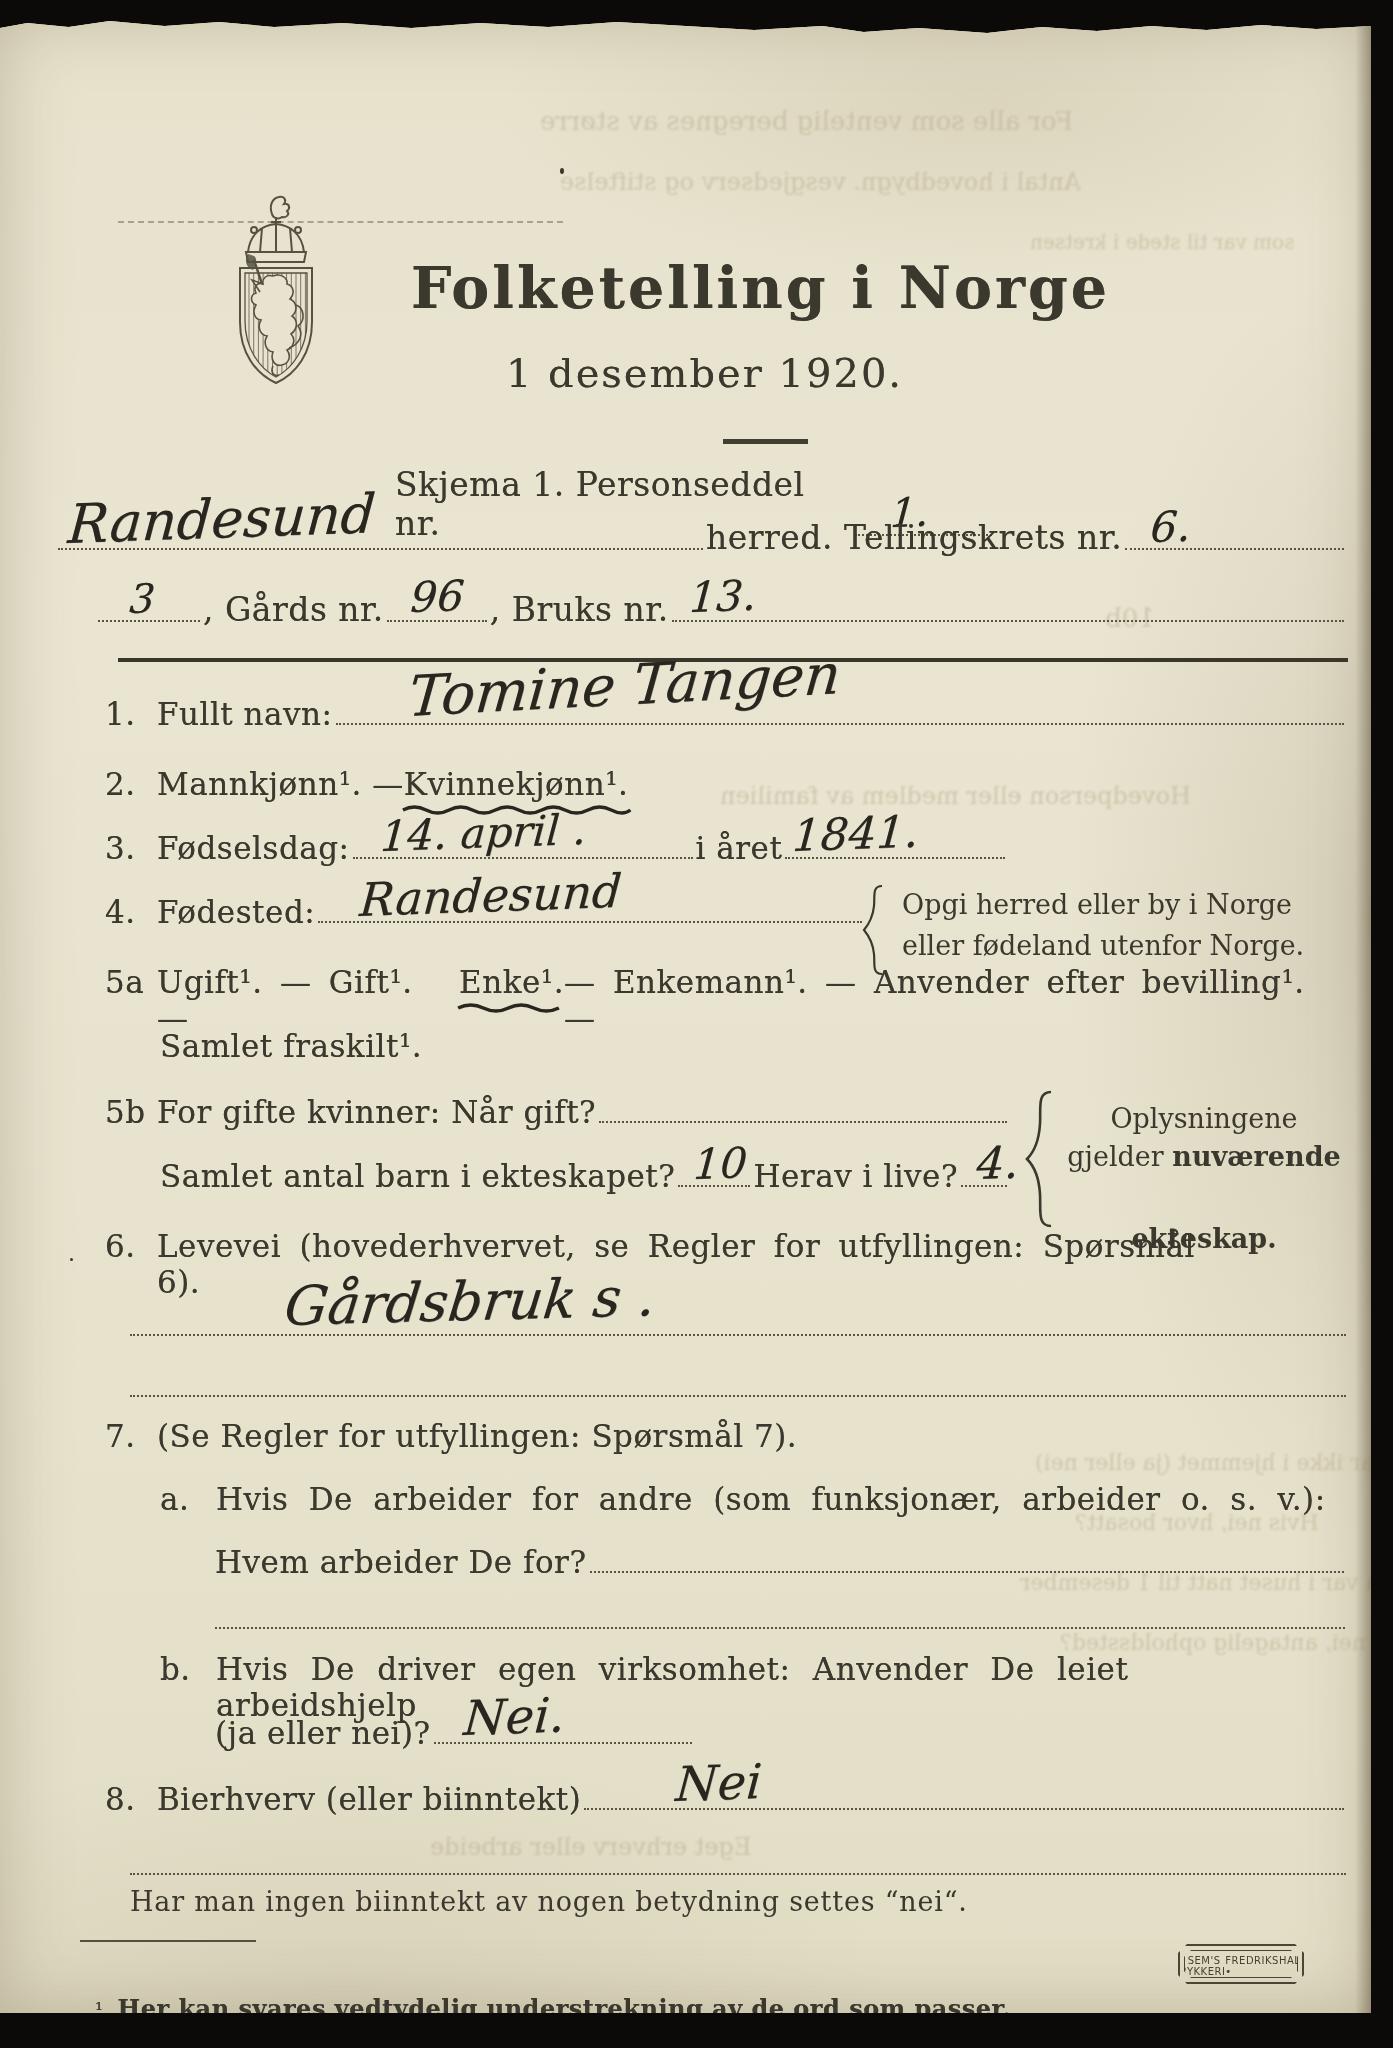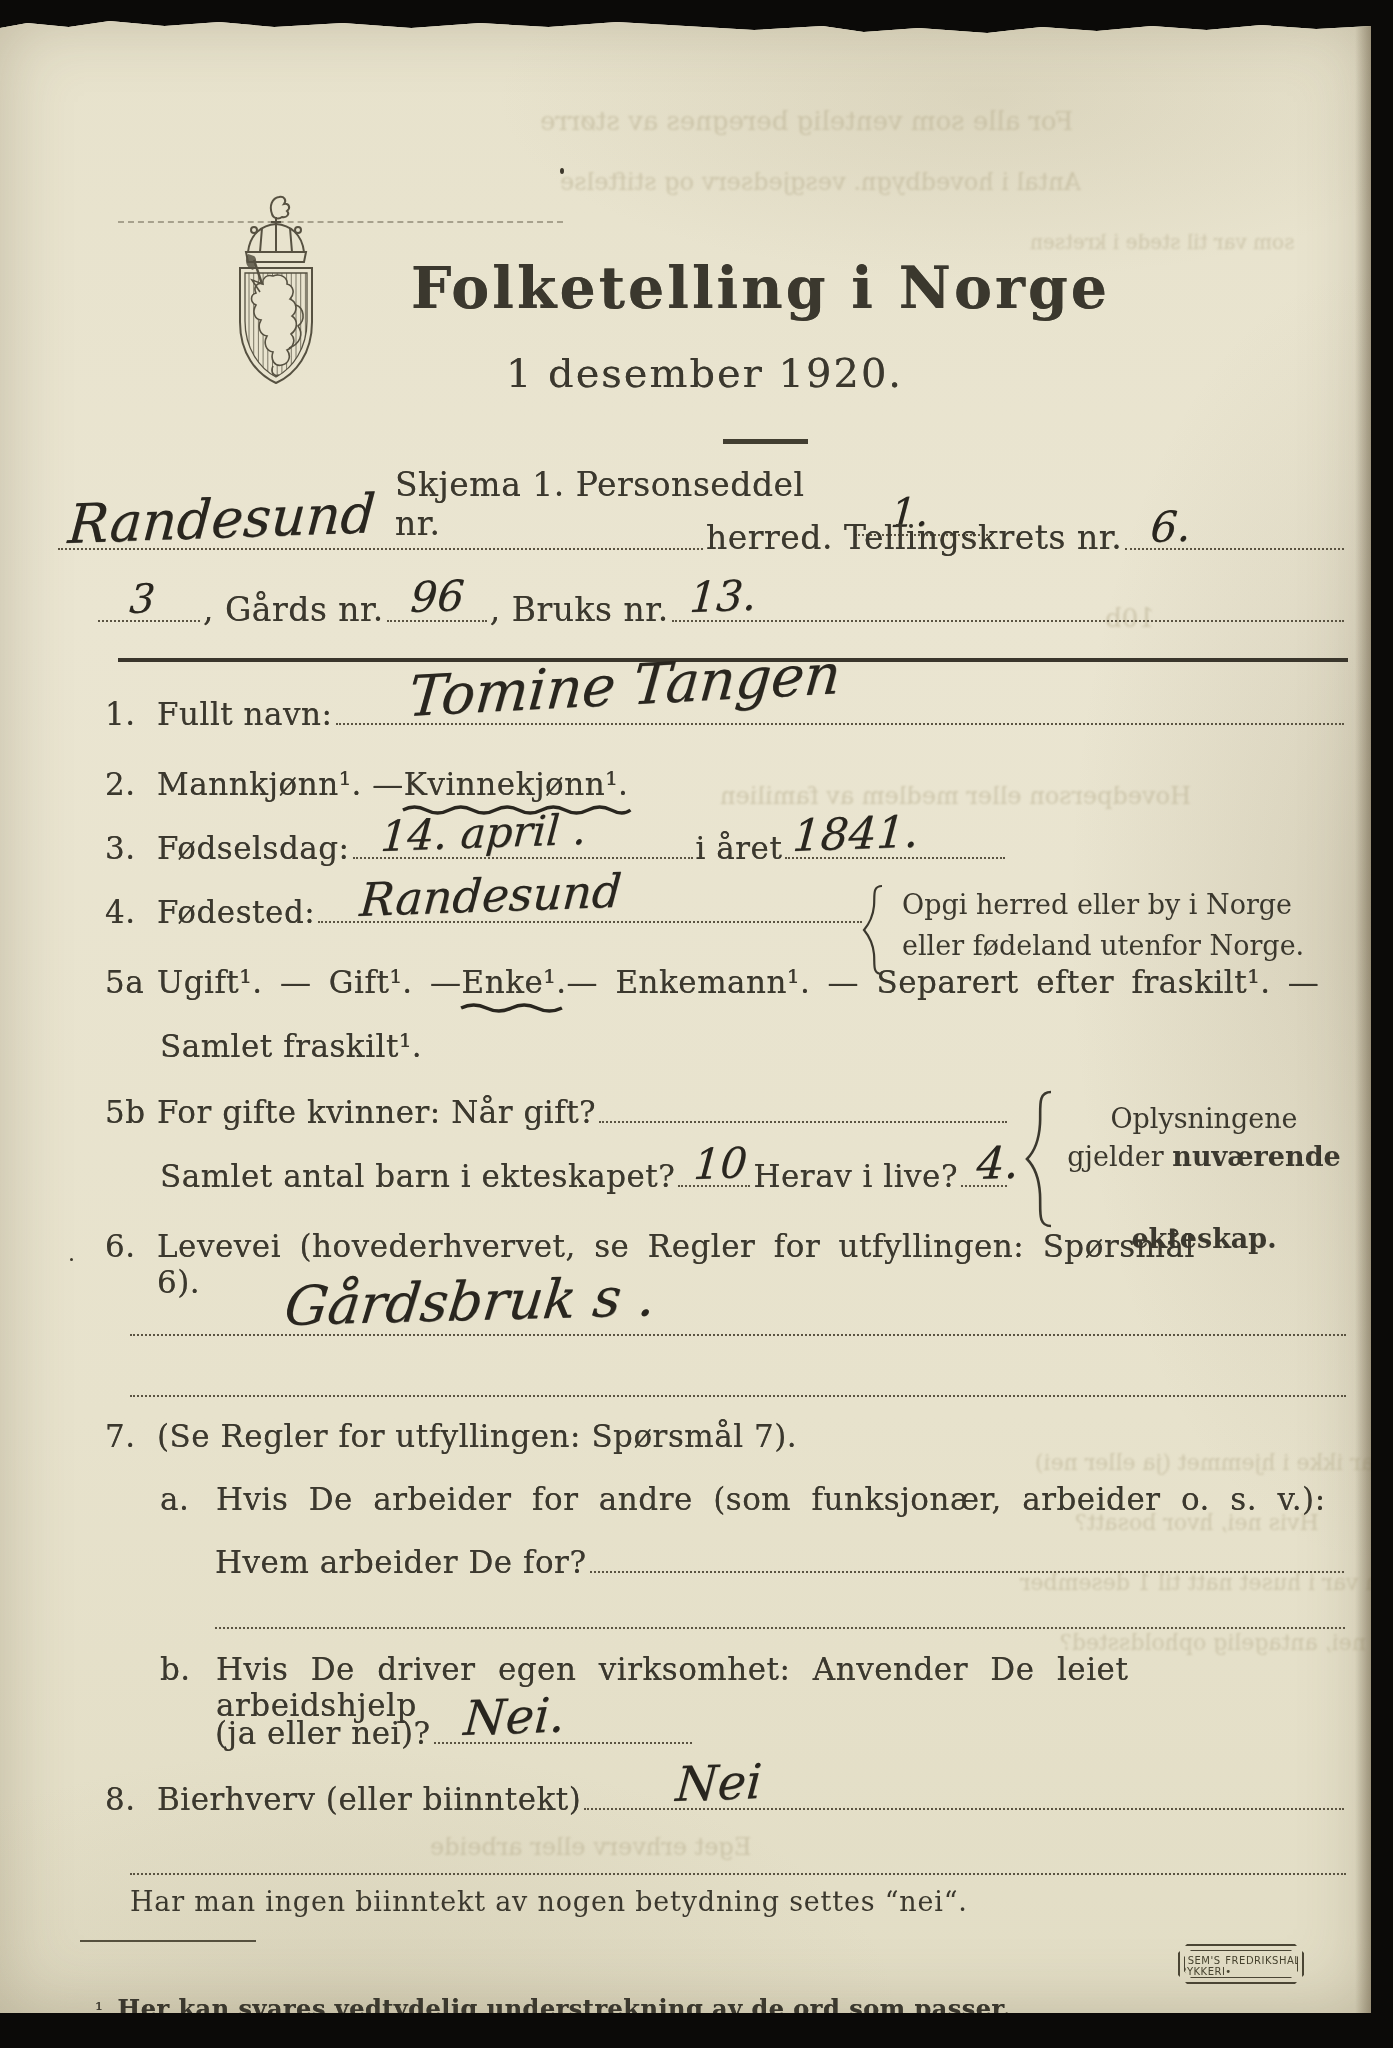--- a/index.html
+++ b/index.html
@@ -184,21 +184,21 @@
 
   <div class="row" style="top:946px;left:105px;right:24px;word-spacing:7px;letter-spacing:1px;">
     <span class="printed fs31 num">5a</span>
     <span class="printed fs31">Ugift¹. — Gift¹. — </span>
     <span class="uwrap printed fs31">
       <span>Enke¹.</span>
       <svg class="wavy" style="width:100%;" viewBox="0 0 100 12" preserveAspectRatio="none">
         <path d="M2,7 Q14,1 26,7 T50,7 T74,7 T98,7" fill="none" stroke="#29261f" stroke-width="3.4"></path>
       </svg>
     </span>
-    <span class="printed fs31"> — Enkemann¹. — Separert efter fraskilt¹. —</span>
+    <span class="printed fs31"> — Enkemann¹. — Anvender efter bevilling¹. —</span>
   </div>
   <div class="row" style="top:1010px;left:160px;">
     <span class="printed fs31">Samlet fraskilt¹.</span>
   </div>
 
   <div class="row" style="top:1076px;left:105px;width:905px;">
     <span class="printed fs31 num">5b</span>
     <span class="printed fs31">For gifte kvinner:  Når gift?</span>
     <span class="leader" style="flex:1;"></span>
   </div>

